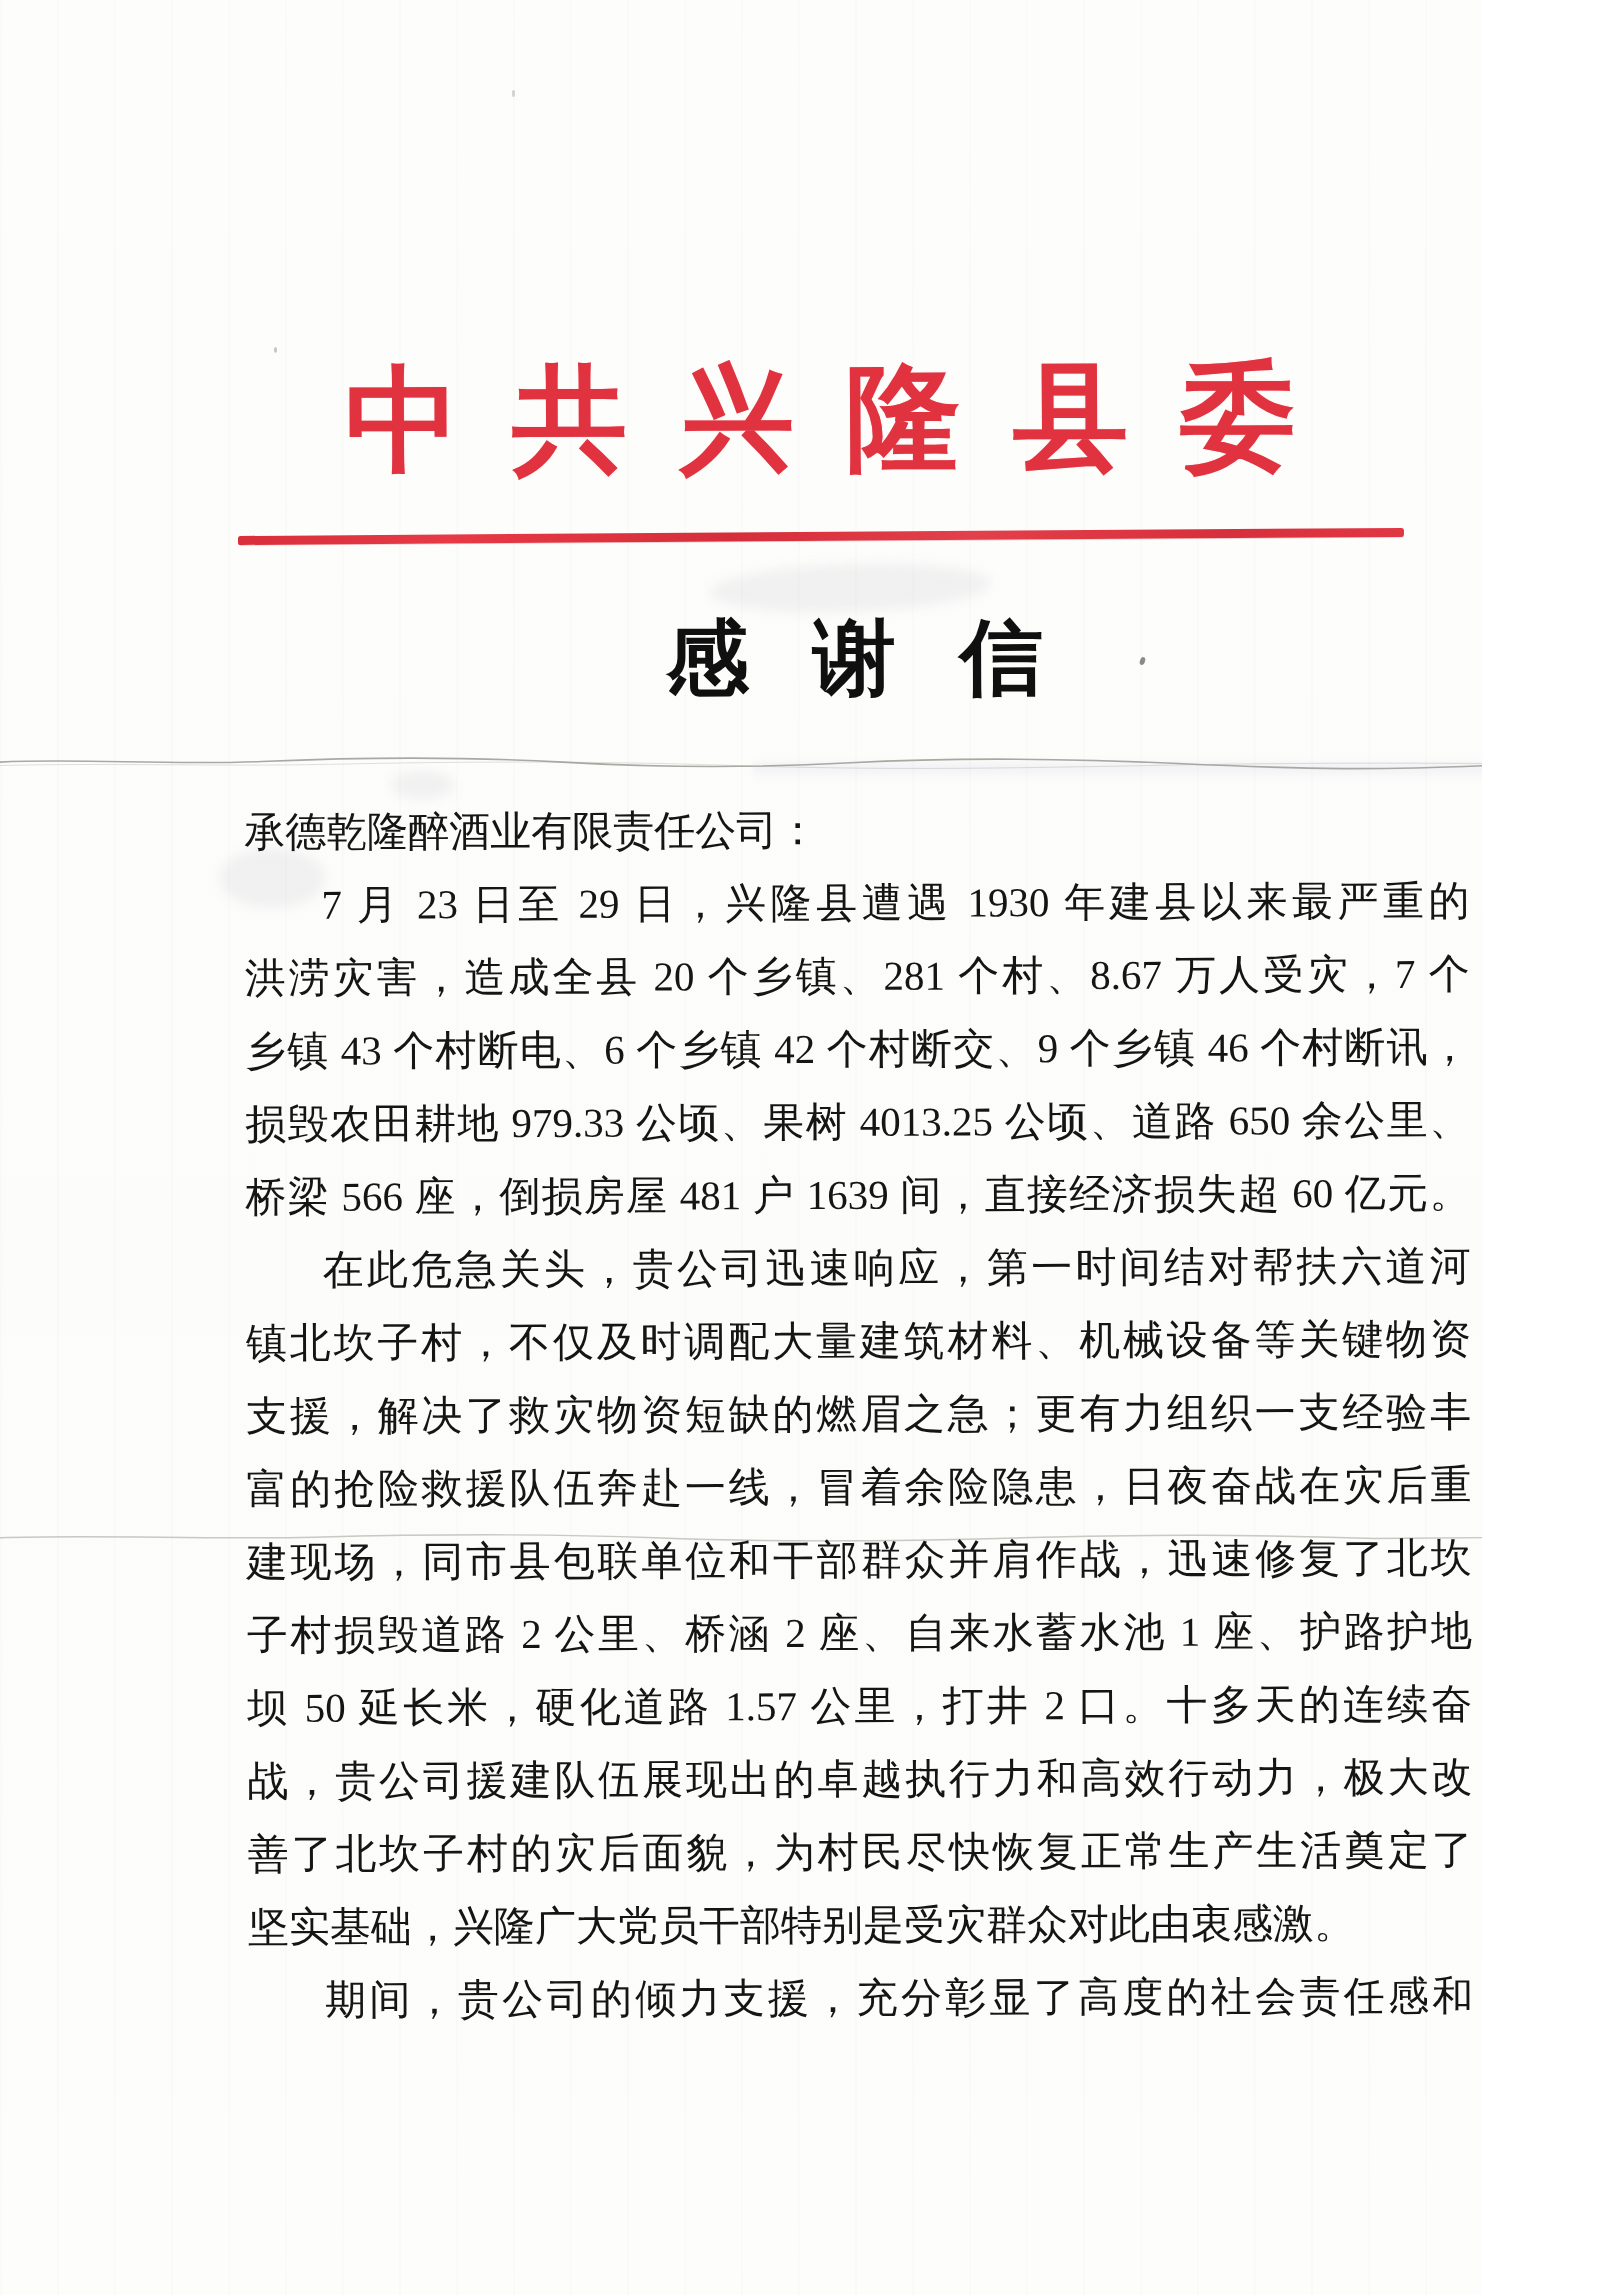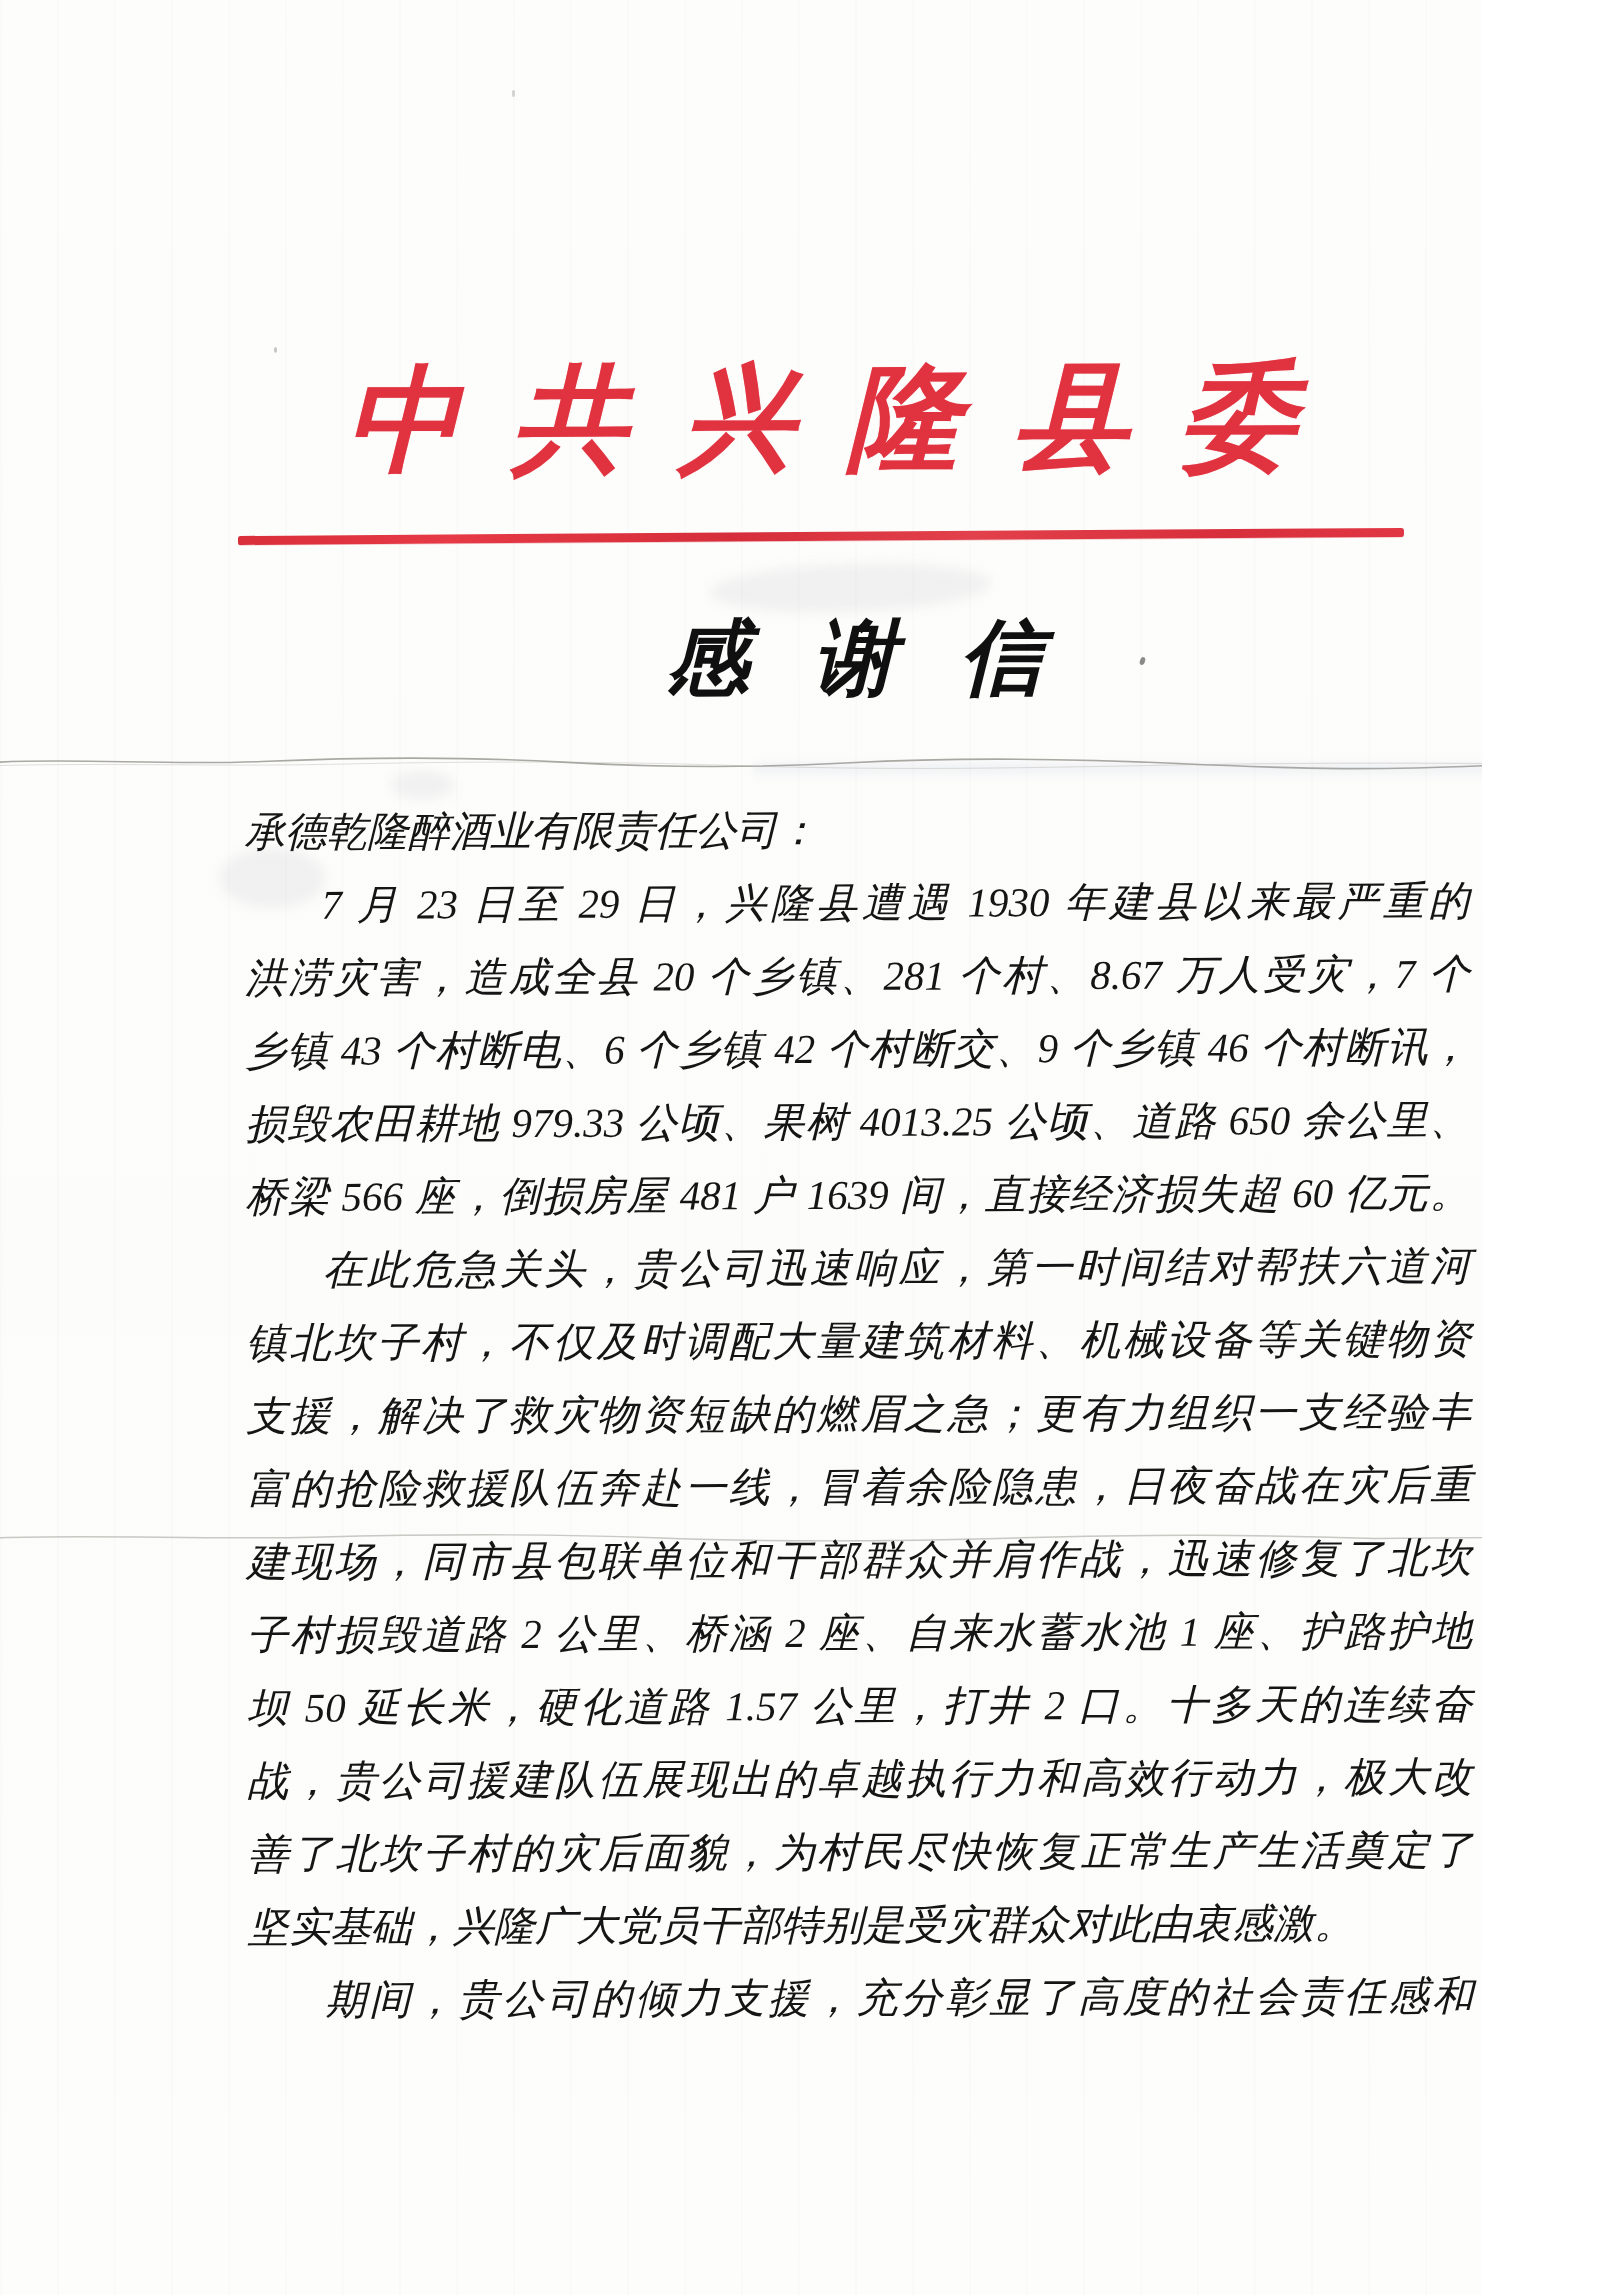--- a/index.html
+++ b/index.html
@@ -6,21 +6,20 @@
   body{
     width:1623px;height:2295px;
     background:#ffffff;
     font-family:"Liberation Serif", serif;
   }
   .page{
     position:relative;width:1482px;height:2295px;overflow:hidden;
     background:
       repeating-linear-gradient(90deg, rgba(0,0,0,0.010) 0px, rgba(0,0,0,0.010) 2px, rgba(0,0,0,0) 2px, rgba(0,0,0,0) 57px),
       linear-gradient(180deg,#fdfdfc 0%, #fcfcfb 55%, #fdfdfc 100%);
-    font-style: italic;
   }
   .letterhead{
     position:absolute;left:345px;top:364px;
     font-size:115px;font-weight:700;line-height:1;
     letter-spacing:52px;white-space:nowrap;
     color:#e1323f;
     transform:rotate(-0.25deg);transform-origin:0 50%;
     text-shadow:0 0 0.7px rgba(225,50,63,.55);
   }
   .red-line{

